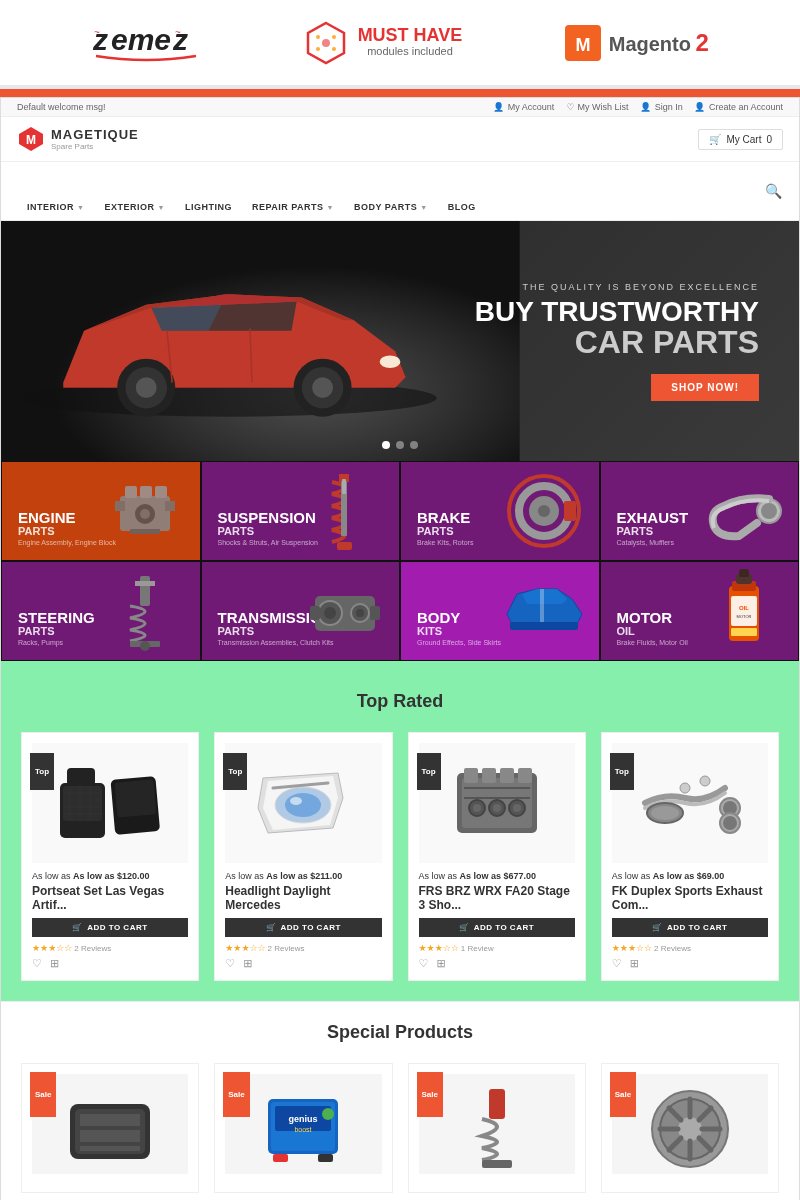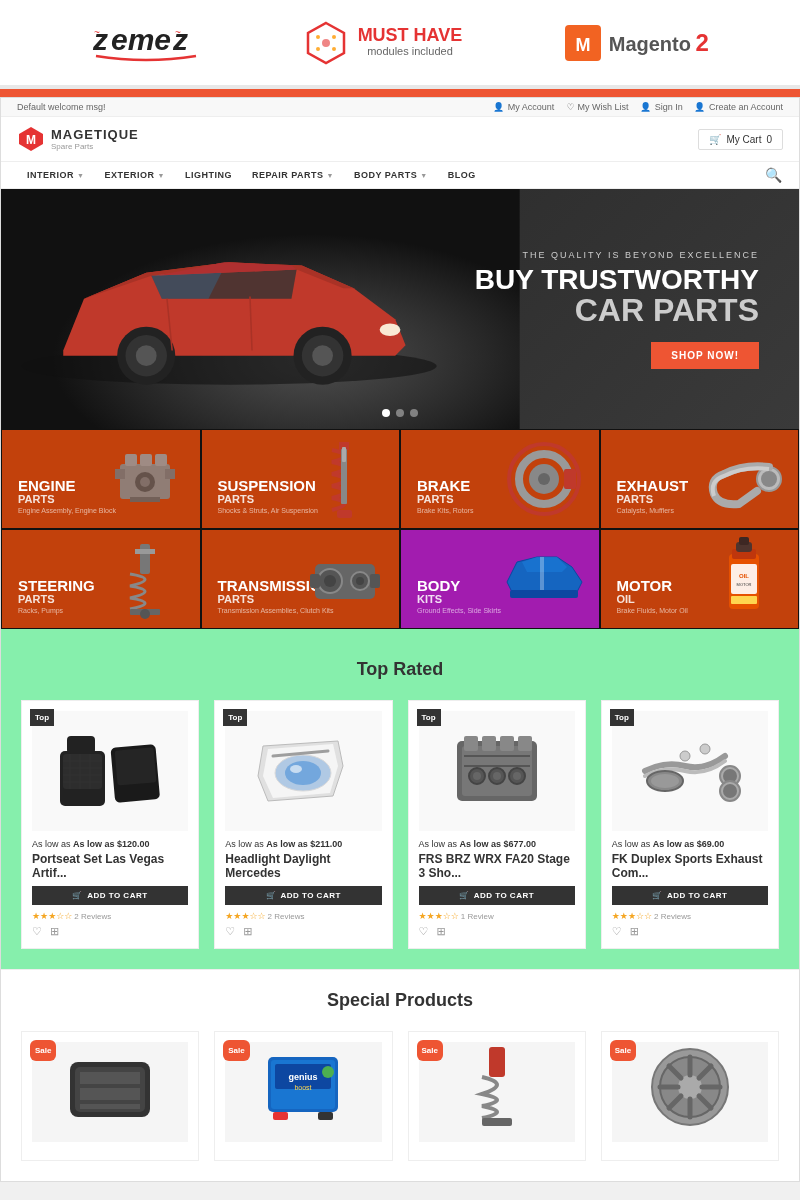--- a/index.html
+++ b/index.html
@@ -72,20 +72,21 @@
       font-size: 9px;
       font-weight: 600;
       color: #333;
       padding: 8px 10px;
       text-transform: uppercase;
       letter-spacing: 0.5px;
       cursor: pointer;
       display: flex;
       align-items: center;
       gap: 3px;
+      margin-top: 32px;
     }
     .nav-arrow { font-size: 7px; color: #999; }
     .nav-search { font-size: 14px; color: #666; cursor: pointer; }
 
     
     .hero {
       background: linear-gradient(135deg, #1a1a1a 0%, #2d2d2d 40%, #3a3a3a 100%);
       position: relative;
       height: 240px;
       overflow: hidden;
@@ -127,21 +128,21 @@
     .hero-dot.active { background: white; }
 
     
     .parts-grid {
       display: grid;
       grid-template-columns: repeat(4, 1fr);
       grid-template-rows: repeat(2, 100px);
       gap: 0;
     }
     .part-card {
-      background: #c2410c;
+      background: #701a75;
       position: relative;
       overflow: hidden;
       padding: 14px 16px;
       display: flex;
       flex-direction: column;
       justify-content: flex-end;
       border: 1px solid #111;
       cursor: pointer;
     }
     .part-card.red-card { background: #c2410c; }
@@ -204,26 +205,26 @@
       gap: 15px;
     }
     .product-card {
       background: white;
       border: 1px solid #eee;
       padding: 10px;
       position: relative;
     }
     .product-badge {
       position: absolute;
-      top: 8px;
+      top: 20px;
       left: 8px;
       background: #333;
       color: white;
       font-size: 8px;
-      padding: 4px 5px;
+      padding: 14px 5px;
       font-weight: 700;
     }
     .product-img-area {
       width: 100%;
       height: 120px;
       display: flex;
       align-items: center;
       justify-content: center;
       background: #f9f9f9;
       margin-bottom: 8px;
@@ -265,30 +266,29 @@
       grid-template-columns: repeat(4, 1fr);
       gap: 15px;
     }
     .sale-badge {
       position: absolute;
       top: 8px;
       left: 8px;
       background: #e53;
       color: white;
       font-size: 8px;
-      padding: 6px 5px;
+      padding: 18px 5px;
       font-weight: 700;
-      border-radius: 6px;
     }
     .product-img-special {
       width: 100%;
       height: 100px;
       background: #f5f5f5;
       display: flex;
-      align-items: flex-start;
+      align-items: flex-end;
       justify-content: center;
       margin-bottom: 8px;
       overflow: hidden;
       font-size: 50px;
       color: #bbb;
     }
   </style>
 </head>
 <body>
 

